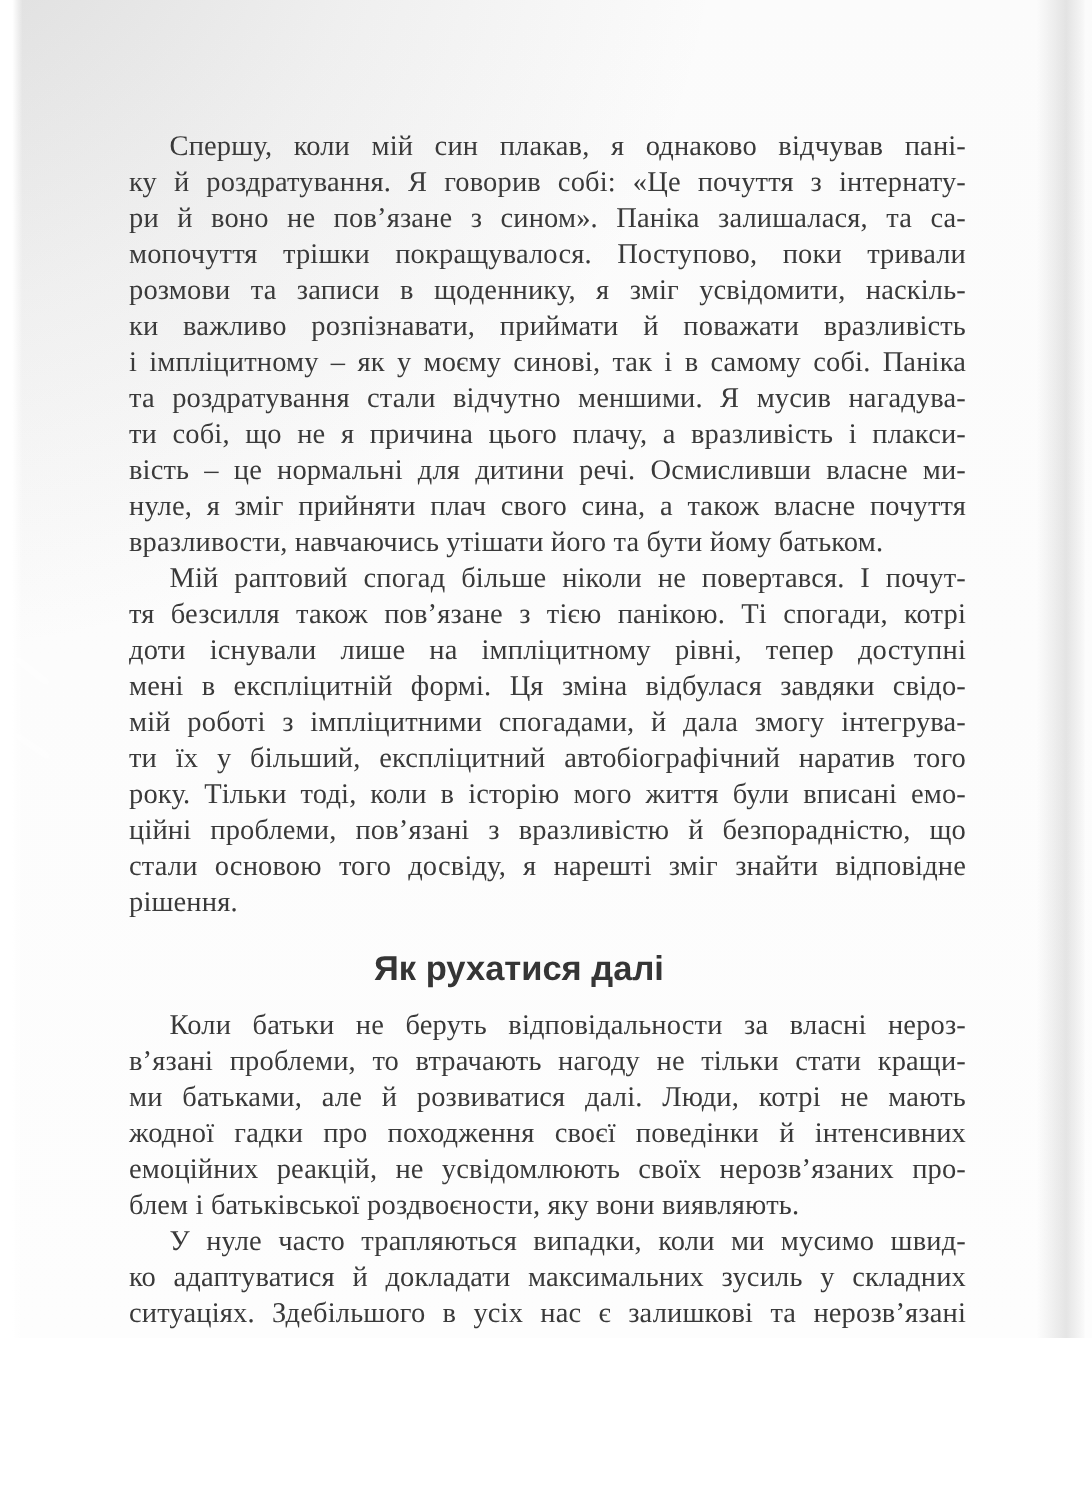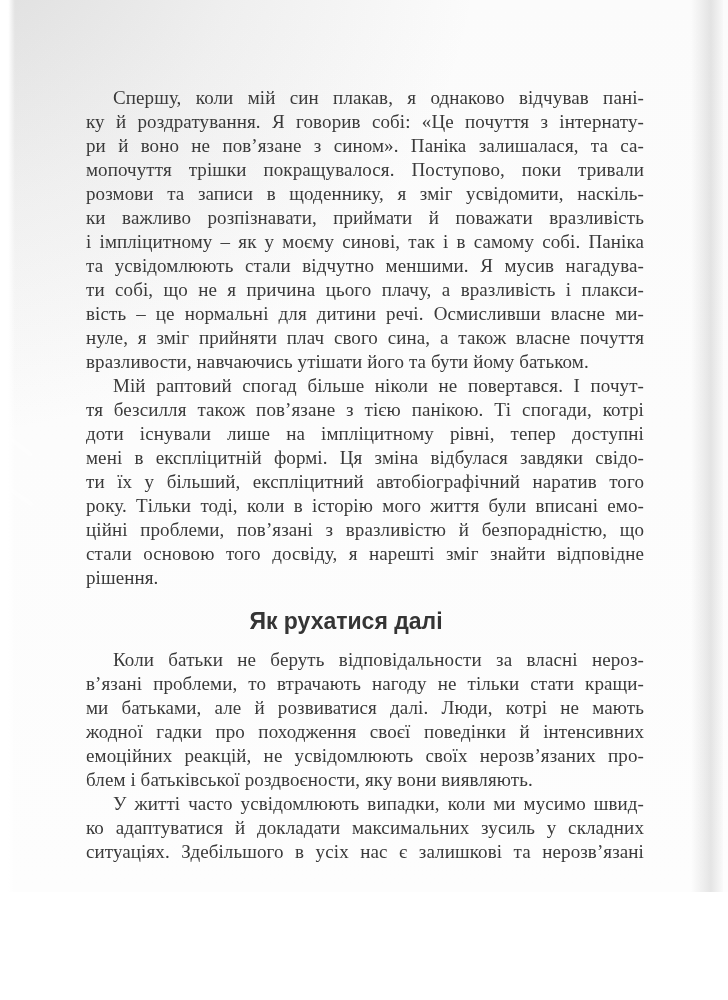--- a/index.html
+++ b/index.html
@@ -59,48 +59,49 @@
 
   <main class="text-col" id="content">
       <div class="para">
         <div class="line first">Спершу, коли мій син плакав, я однаково відчував пані-</div>
         <div class="line">ку й роздратування. Я говорив собі: «Це почуття з інтернату-</div>
         <div class="line">ри й воно не пов’язане з сином». Паніка залишалася, та са-</div>
         <div class="line">мопочуття трішки покращувалося. Поступово, поки тривали</div>
         <div class="line">розмови та записи в щоденнику, я зміг усвідомити, наскіль-</div>
         <div class="line">ки важливо розпізнавати, приймати й поважати вразливість</div>
         <div class="line">і імпліцитному – як у моєму синові, так і в самому собі. Паніка</div>
-        <div class="line">та усвідомлюють стали відчутно меншими. Я мусив нагадува-</div>
+        <div class="line">та роздратування стали відчутно меншими. Я мусив нагадува-</div>
         <div class="line">ти собі, що не я причина цього плачу, а вразливість і плакси-</div>
         <div class="line">вість – це нормальні для дитини речі. Осмисливши власне ми-</div>
         <div class="line">нуле, я зміг прийняти плач свого сина, а також власне почуття</div>
         <div class="line last">вразливости, навчаючись утішати його та бути йому батьком.</div>
       </div>
       <div class="para">
         <div class="line first">Мій раптовий спогад більше ніколи не повертався. І почут-</div>
         <div class="line">тя безсилля також пов’язане з тією панікою. Ті спогади, котрі</div>
         <div class="line">доти існували лише на імпліцитному рівні, тепер доступні</div>
         <div class="line">мені в експліцитній формі. Ця зміна відбулася завдяки свідо-</div>
+        <div class="line">мій роботі з імпліцитними спогадами, й дала змогу інтегрува-</div>
         <div class="line">ти їх у більший, експліцитний автобіографічний наратив того</div>
         <div class="line">року. Тільки тоді, коли в історію мого життя були вписані емо-</div>
         <div class="line">ційні проблеми, пов’язані з вразливістю й безпорадністю, що</div>
         <div class="line">стали основою того досвіду, я нарешті зміг знайти відповідне</div>
         <div class="line last">рішення.</div>
       </div>
       <div class="heading">Як рухатися далі</div>
       <div class="para">
         <div class="line first">Коли батьки не беруть відповідальности за власні нероз-</div>
         <div class="line">в’язані проблеми, то втрачають нагоду не тільки стати кращи-</div>
         <div class="line">ми батьками, але й розвиватися далі. Люди, котрі не мають</div>
         <div class="line">жодної гадки про походження своєї поведінки й інтенсивних</div>
         <div class="line">емоційних реакцій, не усвідомлюють своїх нерозв’язаних про-</div>
         <div class="line last">блем і батьківської роздвоєности, яку вони виявляють.</div>
       </div>
       <div class="para">
-        <div class="line first">У житті часто усвідомлюють випадки, коли ми мусимо швид-</div>
+        <div class="line first">У нуле часто трапляються випадки, коли ми мусимо швид-</div>
         <div class="line">ко адаптуватися й докладати максимальних зусиль у складних</div>
         <div class="line">ситуаціях. Здебільшого в усіх нас є залишкові та нерозв’язані</div>
       </div>
     </main>
 
   <footer class="footer">
     <span class="running-title">ЯК МИ ЗАПАМ’ЯТОВУЄМО: СТАЄМО САМІ СОБОЮ ЗАВДЯКИ ДОСВІДУ</span>
     <span class="page-number">39</span>
   </footer>
 </div>

